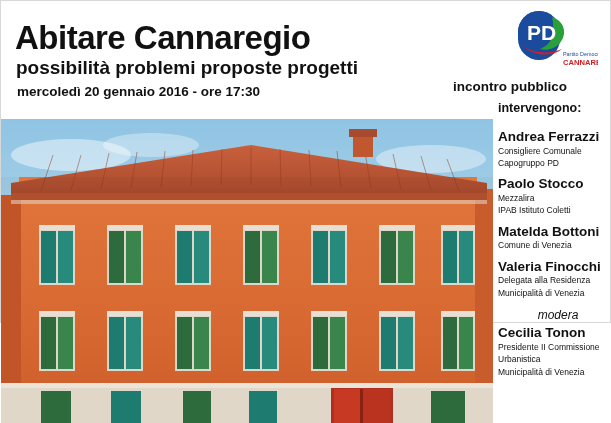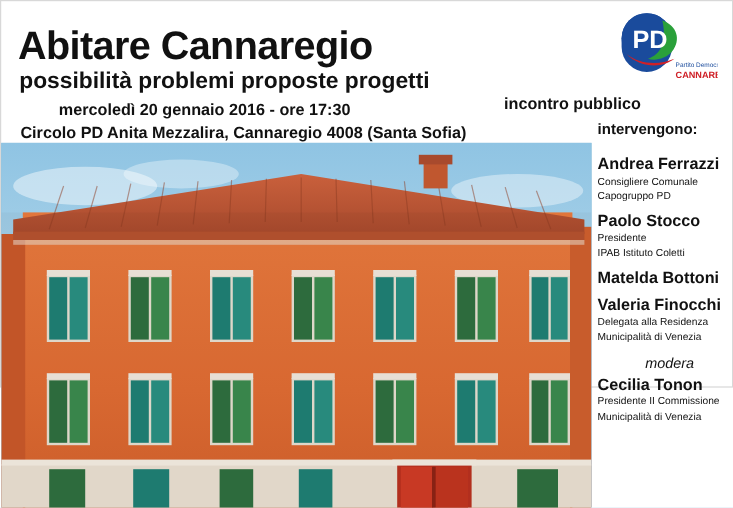--- a/index.html
+++ b/index.html
@@ -34,21 +34,20 @@
     color: #111111;
     line-height: 1.0;
     text-align: right;
   }
   .date-line {
     position: absolute;
     left: 16px; top: 83px;
     font-size: 13.5px;
     font-weight: bold;
     color: #111111;
-    margin-left: 32px;
   }
   .venue-line {
     position: absolute;
     left: 16px; top: 102px;
     font-size: 13.5px;
     font-weight: bold;
     color: #111111;
   }
 
   
@@ -57,21 +56,21 @@
     right: 12px; top: 8px;
     width: 92px; height: 62px;
   }
   .logo svg { display: block; }
   .incontro {
     position: absolute;
     right: 10px; top: 78px;
     font-size: 13.5px;
     font-weight: bold;
     color: #111111;
-    text-align: left;
+    text-align: center;
     width: 180px;
   }
   .intervengono {
     position: absolute;
     left: 497px; top: 100px;
     font-size: 12.5px;
     font-weight: bold;
     color: #111111;
   }
 
@@ -285,21 +284,20 @@
         <rect x="430" y="272" width="34" height="33" fill="#2f6f3f"></rect>
       </g>
 
       <rect x="0" y="58" width="492" height="247" fill="#000000" opacity="0.03"></rect>
     </svg>
   </div>
 
   <div class="title">Abitare Cannaregio</div>
   <div class="subtitle">possibilità problemi proposte progetti</div>
   <div class="date-line">mercoledì 20 gennaio 2016 - ore 17:30</div>
-  <div class="venue-line">Circolo PD Anita Mezzalira, Cannaregio 4008 (Santa Sofia)</div>
 
   <div class="logo">
     <svg width="92" height="62" viewBox="0 0 92 62" xmlns="http://www.w3.org/2000/svg" aria-hidden="true">
 
       <circle cx="33" cy="23" r="21" fill="#1a4b9c"></circle>
       <path d="M12 23 A21 21 0 0 1 54 23 L54 30 A21 21 0 0 1 12 30 Z" fill="#1a4b9c"></path>
 
       <path d="M46 8 C58 12 62 24 54 34 C49 40 40 42 34 40 C44 36 50 28 46 8 Z" fill="#2aa03a"></path>
 
       <path d="M16 36 C26 44 42 46 56 40 C46 48 28 48 16 36 Z" fill="#cf2027"></path>
@@ -318,37 +316,39 @@
   <div class="speakers">
 
     <div class="speaker">
       <div class="speaker-name">Andrea Ferrazzi</div>
       <div class="speaker-role">Consigliere Comunale</div>
       <div class="speaker-role">Capogruppo PD</div>
     </div>
 
     <div class="speaker">
       <div class="speaker-name">Paolo Stocco</div>
-      <div class="speaker-role">Presidente</div>
+      <div class="speaker-role">Mezzalira</div>
       <div class="speaker-role">IPAB Istituto Coletti</div>
     </div>
 
     <div class="speaker">
       <div class="speaker-name">Matelda Bottoni</div>
+      <div class="speaker-role">Comune di Venezia</div>
     </div>
 
     <div class="speaker">
       <div class="speaker-name">Valeria Finocchi</div>
       <div class="speaker-role">Delegata alla Residenza</div>
       <div class="speaker-role">Municipalità di Venezia</div>
     </div>
 
     <div class="modera-label">modera</div>
 
     <div class="speaker">
       <div class="speaker-name">Cecilia Tonon</div>
       <div class="speaker-role">Presidente II Commissione</div>
+      <div class="speaker-role">Urbanistica</div>
       <div class="speaker-role">Municipalità di Venezia</div>
     </div>
 
   </div>
 
 </div>
 
 </body></html>

